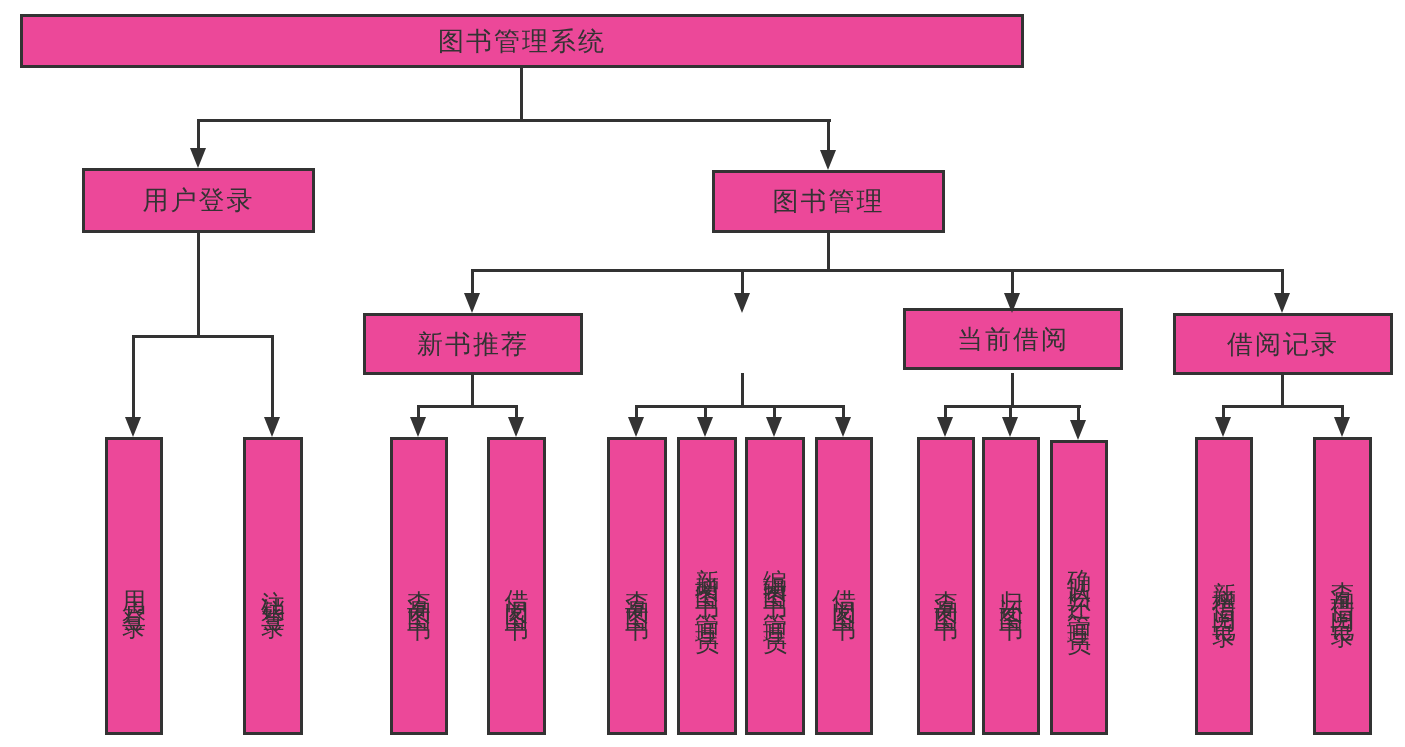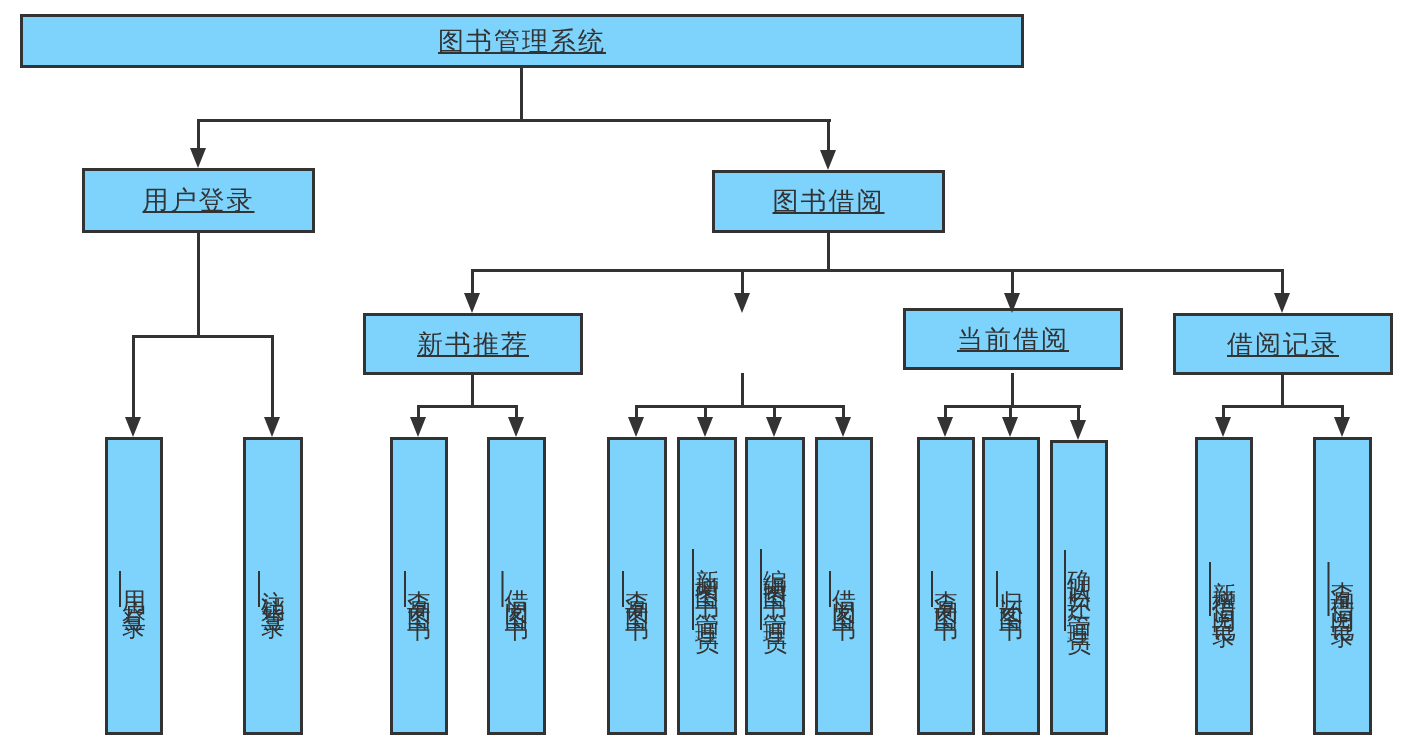--- a/index.html
+++ b/index.html
@@ -8,23 +8,23 @@
     --wm:#b5b5b5;
     --bg:#ffffff;
   }
   html,body{margin:0;padding:0;background:var(--bg);}
   .canvas{
     position:relative;width:1405px;height:747px;background:var(--bg);
     font-family:"DejaVu Sans","Liberation Sans",sans-serif;
     overflow:hidden;
   }
   .box{
-    position:absolute;box-sizing:border-box;background:#7dd3fc;
+    position:absolute;box-sizing:border-box;background:#ec4899;
     border:3px solid var(--line);color:var(--text);
-    display:flex;align-items:center;justify-content:center;text-decoration:underline;
+    display:flex;align-items:center;justify-content:center;
   }
   .box.h{font-size:26px;letter-spacing:2px;white-space:nowrap;}
   .box.v{
     writing-mode:vertical-rl;text-orientation:mixed;
     font-size:24px;letter-spacing:9px;line-height:52px;
     padding-top:6px;
   }
   .line{position:absolute;background:var(--line);}
   .arrow{
     position:absolute;width:0;height:0;
@@ -37,21 +37,21 @@
   }
 </style>
 </head>
 <body>
 
 <div class="canvas">
 
   <div class="box h" style="left:20px;top:14px;width:1004px;height:54px">图书管理系统</div>
 
   <div class="box h" style="left:82px;top:168px;width:233px;height:65px">用户登录</div>
-  <div class="box h" style="left:712px;top:170px;width:233px;height:63px">图书借阅</div>
+  <div class="box h" style="left:712px;top:170px;width:233px;height:63px">图书管理</div>
 
   <div class="box h" style="left:363px;top:313px;width:220px;height:62px">新书推荐</div>
   <div class="box h" style="left:903px;top:308px;width:220px;height:62px">当前借阅</div>
   <div class="box h" style="left:1173px;top:313px;width:220px;height:62px">借阅记录</div>
 
   <div class="box v" style="left:105px;top:437px;width:58px;height:298px">用户登录</div>
   <div class="box v" style="left:243px;top:437px;width:60px;height:298px">注销登录</div>
 
   <div class="box v" style="left:390px;top:437px;width:58px;height:298px">查询图书</div>
   <div class="box v" style="left:487px;top:437px;width:59px;height:298px">借阅图书</div>

